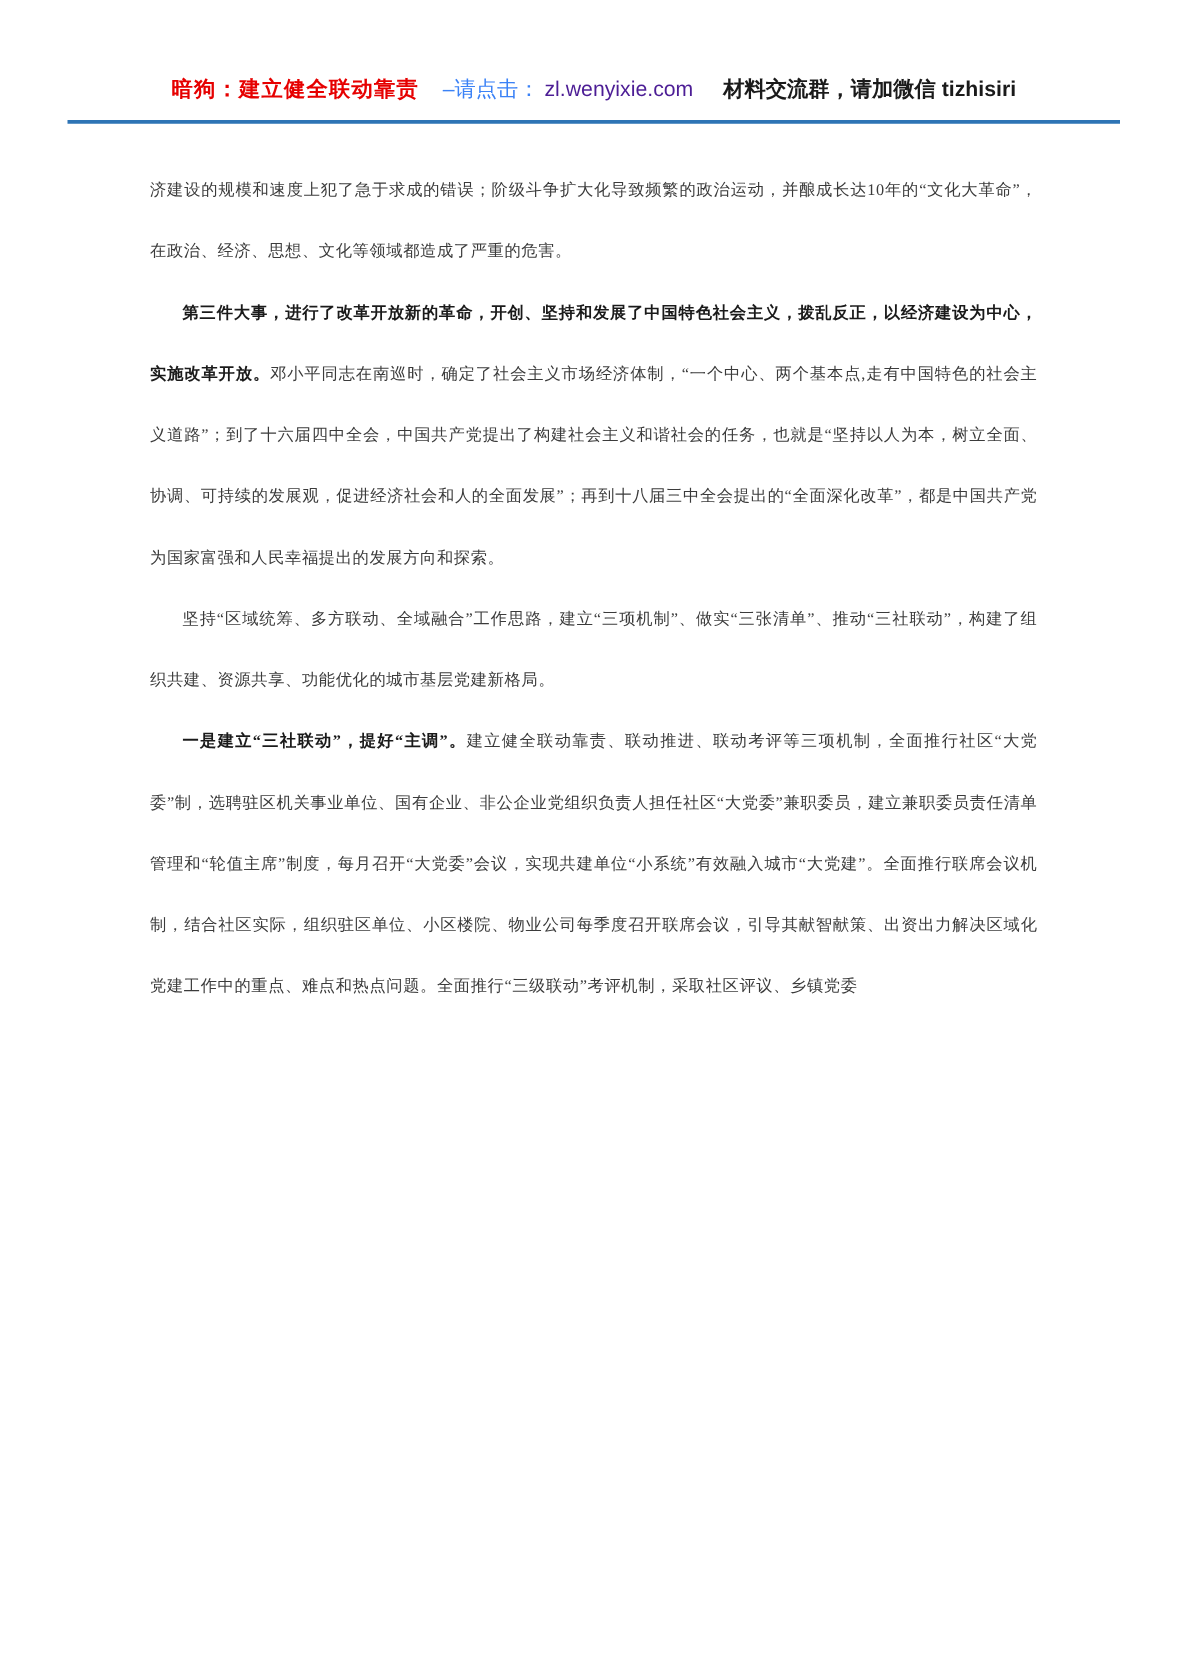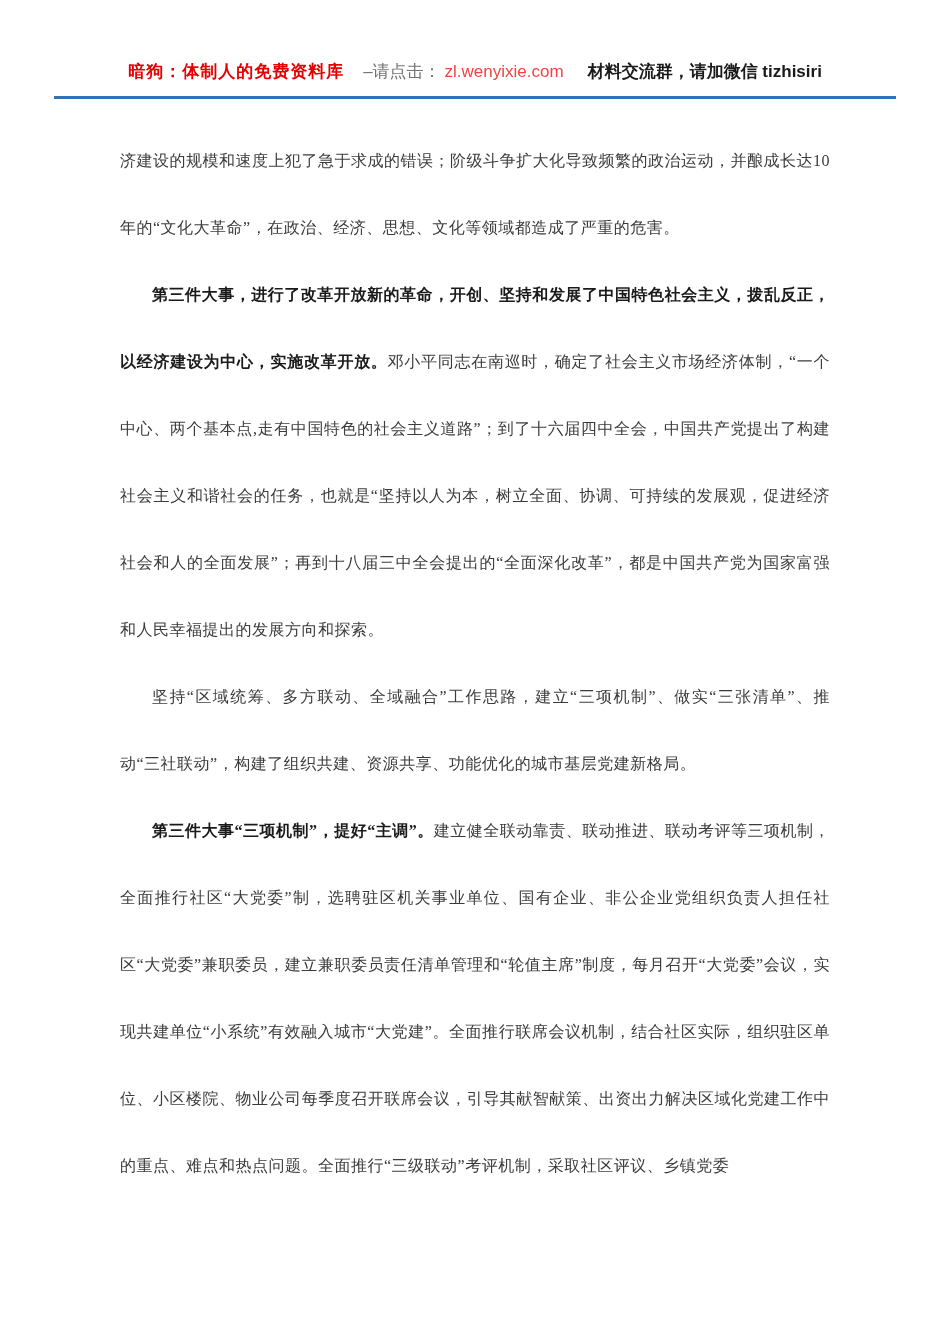--- a/index.html
+++ b/index.html
@@ -21,72 +21,72 @@
     font-size: 17px;
     font-family: "Liberation Sans", "DejaVu Sans", sans-serif;
     white-space: nowrap;
   }
   .hdr-site {
     color: #e60000;
     font-weight: bold;
     letter-spacing: 1px;
   }
   .hdr-hint {
-    color: #737373;
+    color: #3b82f6;
     margin-left: 19px;
   }
   .hdr-link {
-    color: #ef4444;
+    color: #4c1d95;
     text-decoration: none;
     margin-left: 4px;
     cursor: pointer;
   }
   .hdr-group {
     color: #1a1a1a;
     margin-left: 24px;
     font-weight: bold;
   }
   .divider {
     width: 842px;
     margin: 13px auto 0 auto;
     border-bottom: 3px solid #2e74b5;
   }
   .content {
     padding: 28px 120px 0 120px;
   }
   .para {
-    font-size: 16px;
-    line-height: 67px;
+    font-size: 13px;
+    line-height: 49px;
     color: #3b3b3b;
     text-align: justify;
     letter-spacing: 0.5px;
   }
   .para.indent { text-indent: 2em; }
   .run.bold {
     font-weight: bold;
     color: #1a1a1a;
   }
 </style>
 </head>
 <body>
 
 <div class="page">
 
   <header class="header">
-    <span class="hdr-site">暗狗：体制人的免费资料库</span><span class="hdr-hint">–请点击：</span><a class="hdr-link" href="#">zl.wenyixie.com</a><span class="hdr-group">材料交流群，请加微信 tizhisiri</span>
+    <span class="hdr-site">暗狗：建立健全联动靠责</span><span class="hdr-hint">–请点击：</span><a class="hdr-link" href="#">zl.wenyixie.com</a><span class="hdr-group">材料交流群，请加微信 tizhisiri</span>
   </header>
 
   <div class="divider"></div>
 
   <main class="content">
 
     <p class="para"><span class="run">济建设的规模和速度上犯了急于求成的错误；阶级斗争扩大化导致频繁的政治运动，并酿成长达10年的“文化大革命”，在政治、经济、思想、文化等领域都造成了严重的危害。</span></p>
 
     <p class="para indent"><span class="run bold">第三件大事，进行了改革开放新的革命，开创、坚持和发展了中国特色社会主义，拨乱反正，以经济建设为中心，实施改革开放。</span><span class="run">邓小平同志在南巡时，确定了社会主义市场经济体制，“一个中心、两个基本点,走有中国特色的社会主义道路”；到了十六届四中全会，中国共产党提出了构建社会主义和谐社会的任务，也就是“坚持以人为本，树立全面、协调、可持续的发展观，促进经济社会和人的全面发展”；再到十八届三中全会提出的“全面深化改革”，都是中国共产党为国家富强和人民幸福提出的发展方向和探索。</span></p>
 
 
     <p class="para indent"><span class="run">坚持“区域统筹、多方联动、全域融合”工作思路，建立“三项机制”、做实“三张清单”、推动“三社联动”，构建了组织共建、资源共享、功能优化的城市基层党建新格局。</span></p>
 
-    <p class="para indent"><span class="run bold">第三件大事“三项机制”，提好“主调”。</span><span class="run">建立健全联动靠责、联动推进、联动考评等三项机制，全面推行社区“大党委”制，选聘驻区机关事业单位、国有企业、非公企业党组织负责人担任社区“大党委”兼职委员，建立兼职委员责任清单管理和“轮值主席”制度，每月召开“大党委”会议，实现共建单位“小系统”有效融入城市“大党建”。全面推行联席会议机制，结合社区实际，组织驻区单位、小区楼院、物业公司每季度召开联席会议，引导其献智献策、出资出力解决区域化党建工作中的重点、难点和热点问题。全面推行“三级联动”考评机制，采取社区评议、乡镇党委</span></p>
+    <p class="para indent"><span class="run bold">一是建立“三社联动”，提好“主调”。</span><span class="run">建立健全联动靠责、联动推进、联动考评等三项机制，全面推行社区“大党委”制，选聘驻区机关事业单位、国有企业、非公企业党组织负责人担任社区“大党委”兼职委员，建立兼职委员责任清单管理和“轮值主席”制度，每月召开“大党委”会议，实现共建单位“小系统”有效融入城市“大党建”。全面推行联席会议机制，结合社区实际，组织驻区单位、小区楼院、物业公司每季度召开联席会议，引导其献智献策、出资出力解决区域化党建工作中的重点、难点和热点问题。全面推行“三级联动”考评机制，采取社区评议、乡镇党委</span></p>
 
   </main>
 
 </div>
 
 </body></html>

